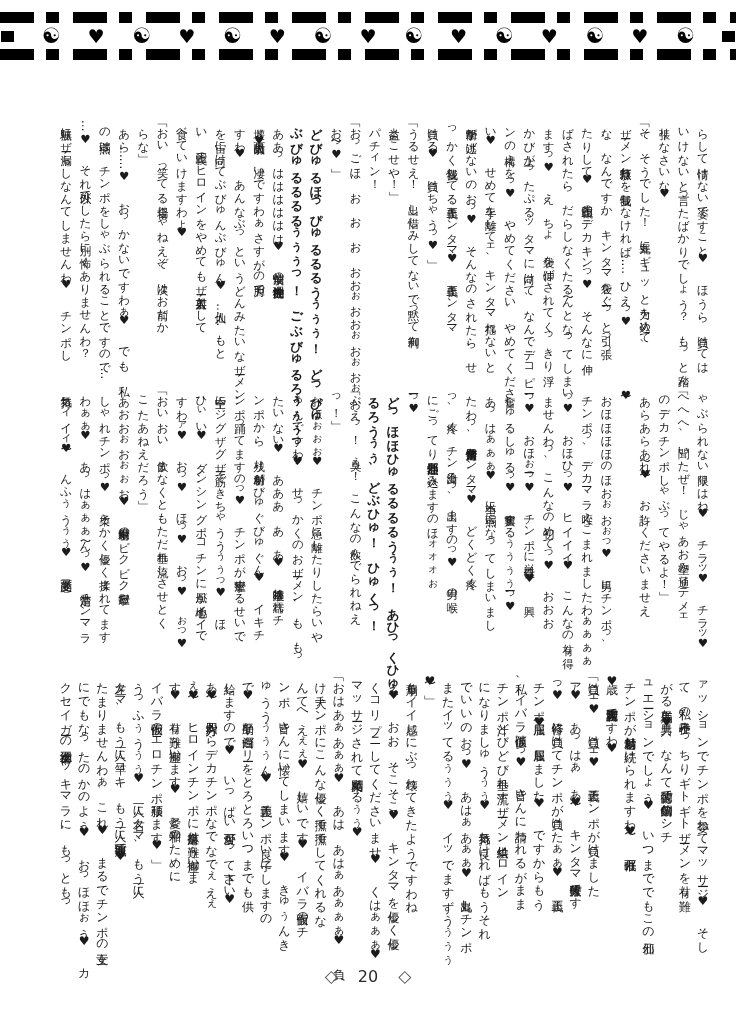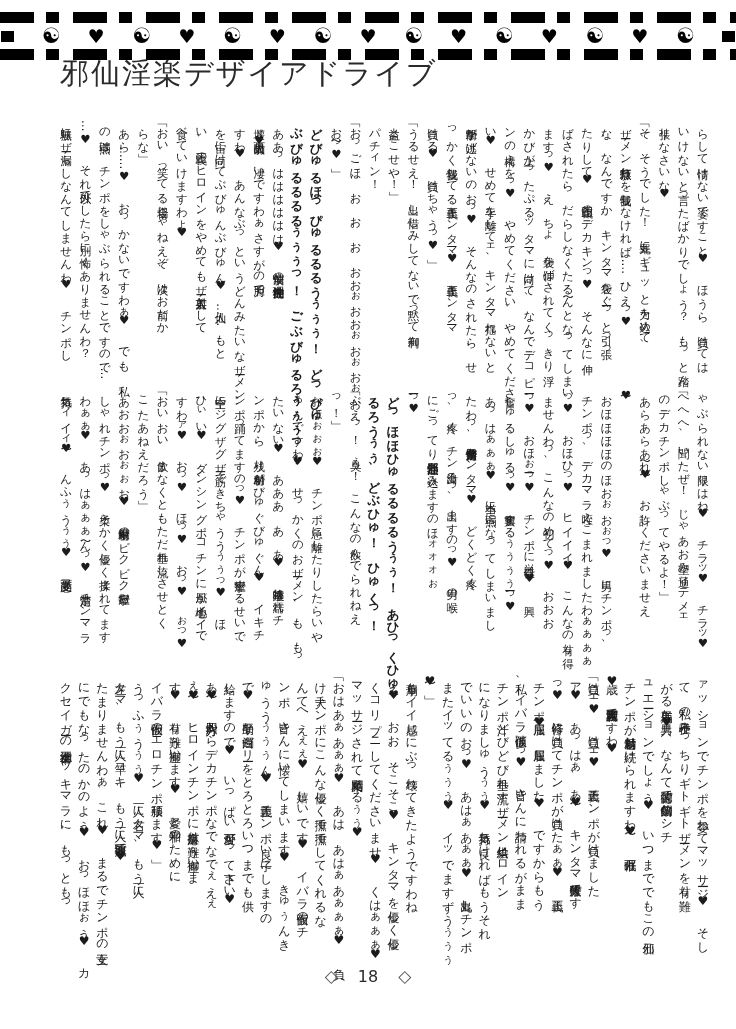--- a/index.html
+++ b/index.html
@@ -68,21 +68,20 @@
         <span class="sym">☯</span>
         <span class="sym heart">♥</span>
         <span class="sym">☯</span>
         <span class="sym heart">♥</span>
         <span class="sym">☯</span>
         <span class="edge-dash"></span>
     </div>
     <div class="dash-row"></div>
   </div>
 
-  <h1 class="title">邪仙淫楽デザイアドライブ</h1>
 
   <div class="band band-1">
       <p>らして情けない姿ですこと♥　ほうら、負けては</p>
       <p>いけないと言ったばかりでしょう？　もっと踏ん</p>
       <p>張りなさいな♥</p>
       <p>「そ、そうでした！　睾丸にギュッと力を込めて、</p>
       <p>ザーメン無駄打ちを我慢しなければ……ひえっ♥</p>
       <p>な、なんですか、キンタマ袋をぐーっと引っ張っ</p>
       <p>たりして♥　正義印のデカキンっ♥　そんなに伸</p>
       <p>ばされたら、だらしなくたる〜んとなってしまい</p>
@@ -183,17 +182,17 @@
       <p>イバラ仮面のエロチンポ頑張ります♥」</p>
       <p>うっふぅうぅぅ♥　一人に右タマ、もう一人に</p>
       <p>左タマ、もう一人に竿コキ、もう一人に亀頭撫で♥</p>
       <p>たまりませんわぁ、これ♥　まるでチンポの女王</p>
       <p>にでもなったのかのよう♥　おっほほぉう♥　カ</p>
       <p>クセイガーの神徳女王ボッキマラに、もっともっ</p>
     </div>
 
   <div class="pagenum">
     <span class="diamond">◇</span>
-    <span>18</span>
+    <span>20</span>
     <span class="diamond">◇</span>
   </div>
 
 </div>
 
 </body></html>

